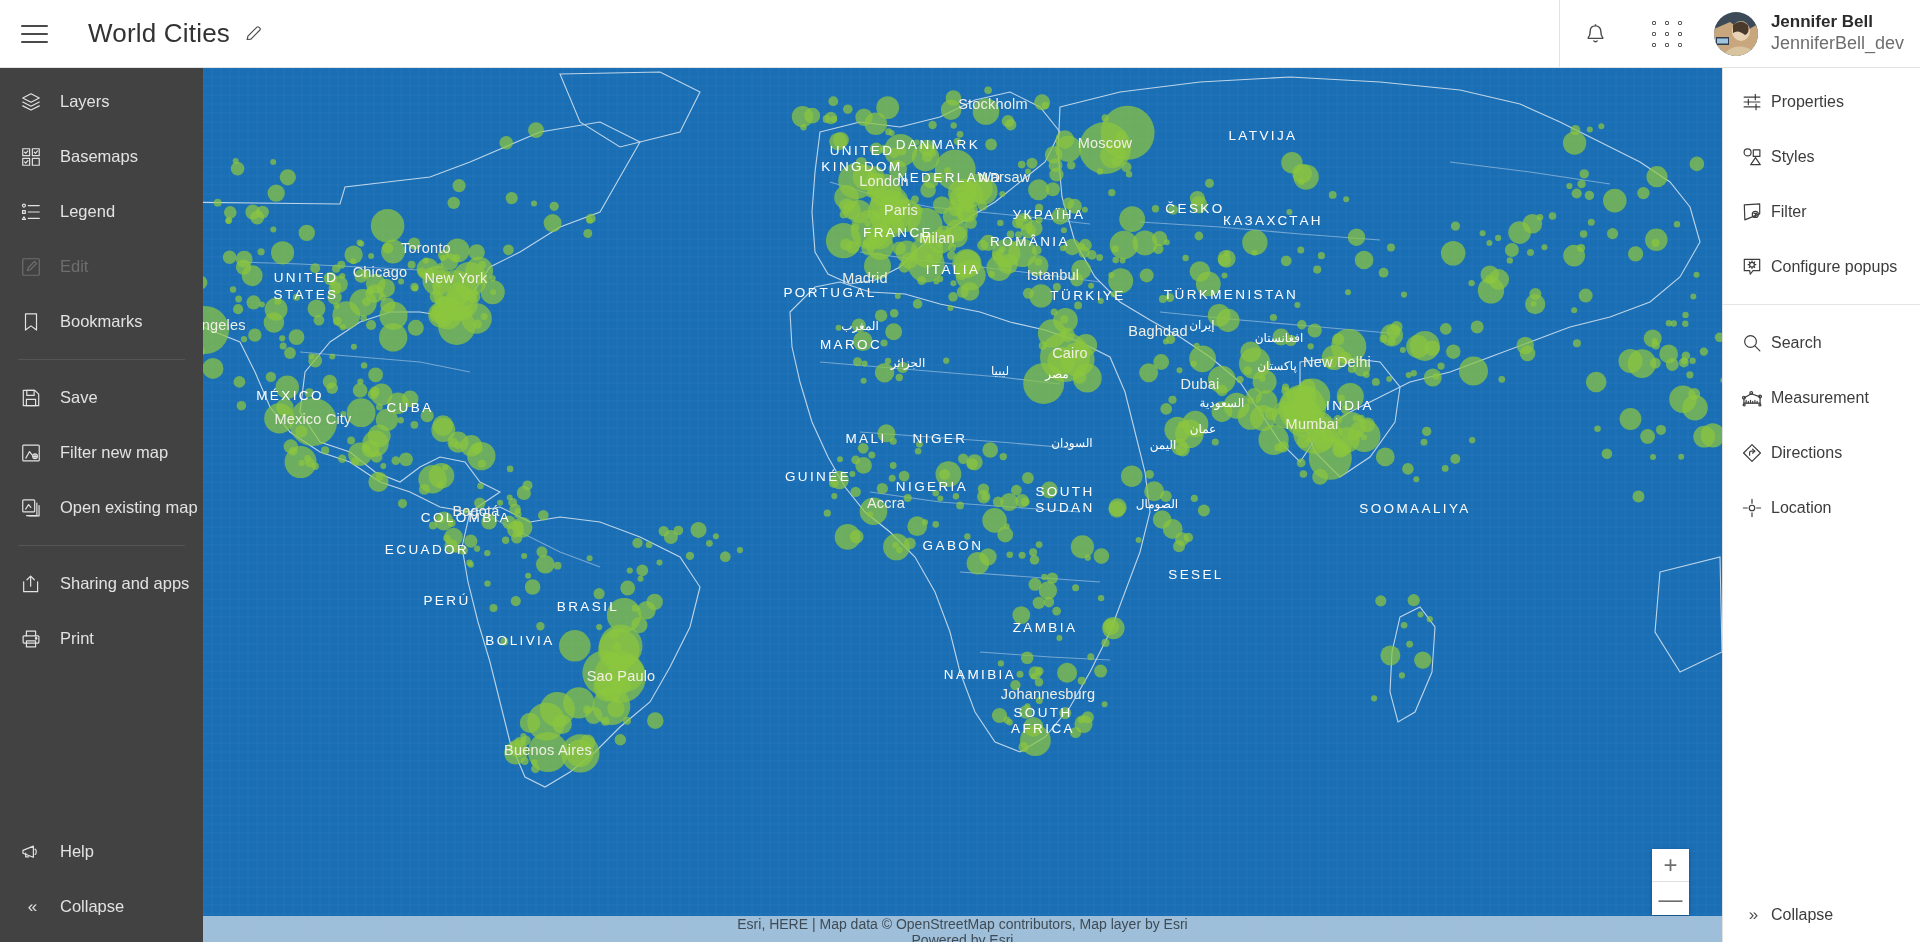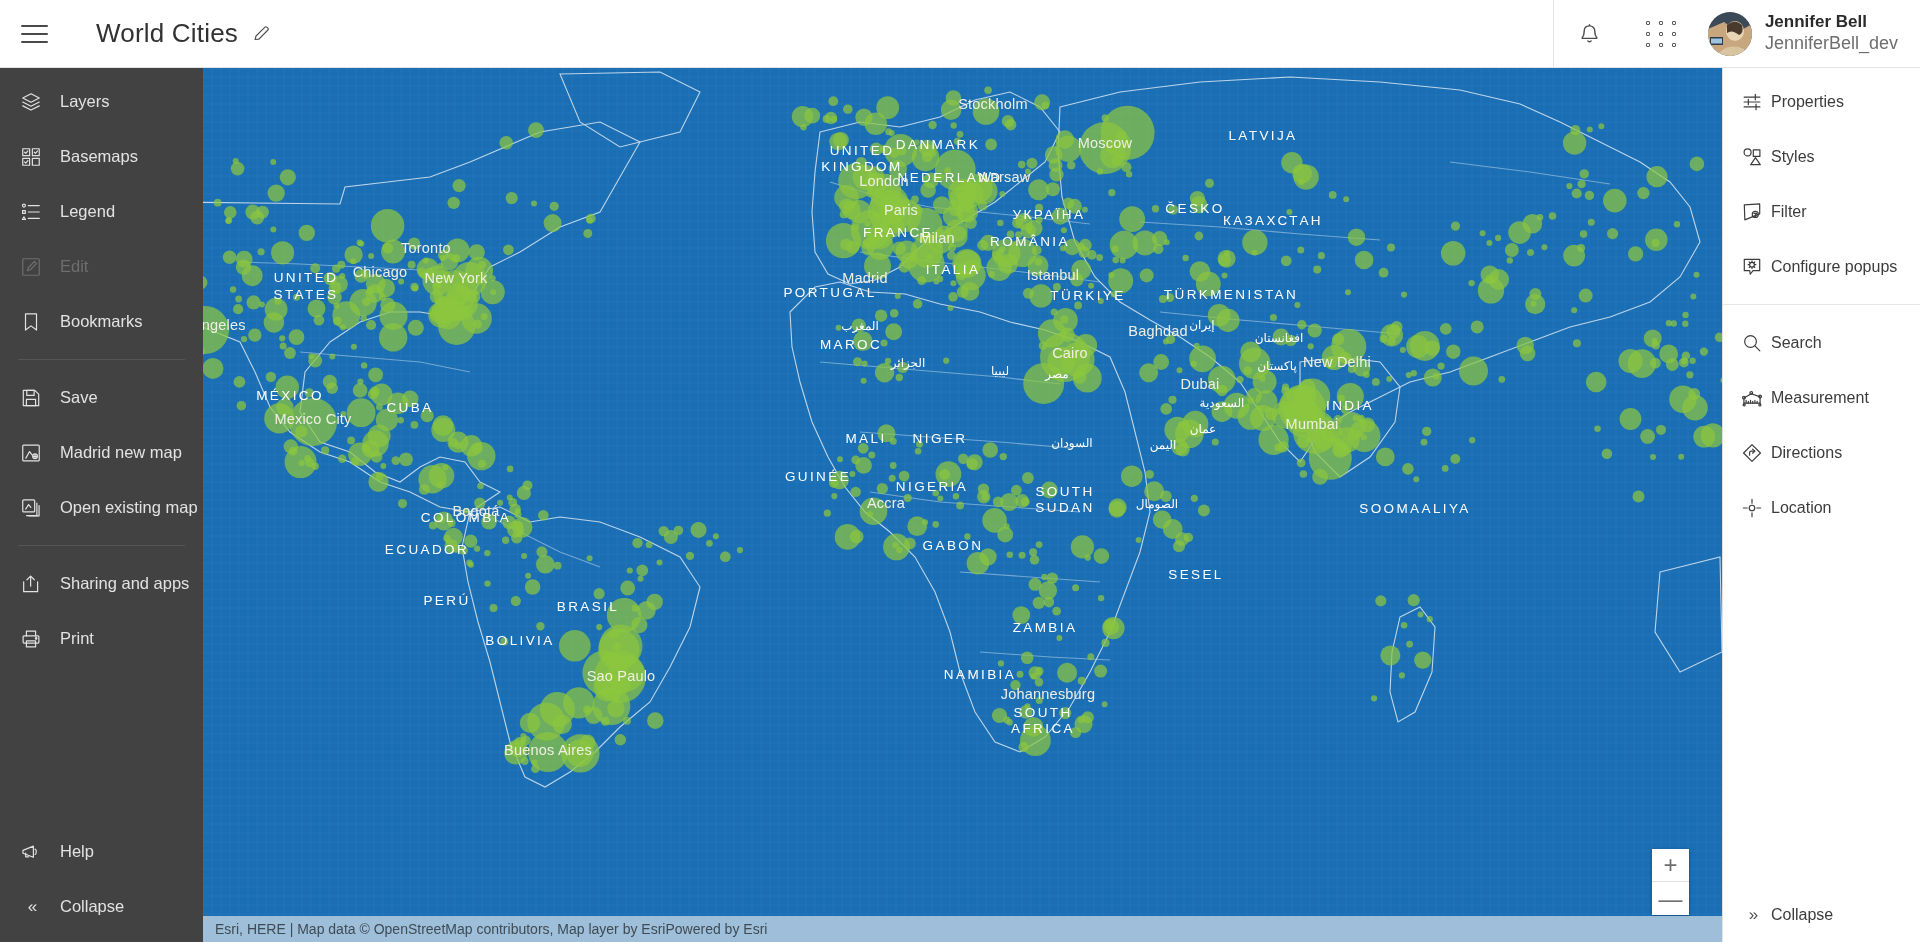--- a/index.html
+++ b/index.html
@@ -20,33 +20,33 @@
     position:relative; z-index:30;
   }
   .hamburger {
     width:68px; height:68px; display:flex; align-items:center; justify-content:center;
     cursor:pointer;
   }
   .hamburger .bars { width:27px; }
   .hamburger .bars span {
     display:block; height:2px; background:#4a4a4a; margin:6px 0; border-radius:1px;
   }
-  .title-wrap { display:flex; align-items:center; gap:14px; margin-left:28px; }
+  .title-wrap { display:flex; align-items:center; gap:14px; margin-left:20px; }
   .map-title { font-size:26px; color:#323232; font-weight:400; letter-spacing:.2px; }
   .pencil-icon { width:19px; height:19px; display:block; cursor:pointer; }
   .header-spacer { flex:1; }
   .header-right { display:flex; align-items:center; height:100%; }
   .hdr-divider { width:1px; height:68px; background:#e3e3e3; }
   .hdr-btn {
     width:72px; height:68px; display:flex; align-items:center; justify-content:center;
     cursor:pointer;
   }
   .grid-dots { display:grid; grid-template-columns:repeat(3, 6px); grid-gap:7px; }
   .grid-dots i { width:4px; height:4px; border:1px solid #5a5a5a; display:block; border-radius:1px; }
-  .user-block { display:flex; align-items:center; gap:13px; padding:0 22px 0 10px; cursor:pointer; }
+  .user-block { display:flex; align-items:center; gap:13px; padding:0 16px 0 10px; cursor:pointer; }
   .avatar {
     width:44px; height:44px; border-radius:50%; overflow:hidden; flex:none;
     background:#6b7f8e; position:relative;
   }
   .avatar svg { display:block; }
   .user-text { line-height:1.22; }
   .user-name { font-size:17px; color:#2b2b2b; font-weight:700; }
   .user-handle { font-size:18px; color:#6e6e6e; font-weight:400; }
 
   
@@ -82,22 +82,22 @@
   }
   .zoom-ctrl div {
     height:33px; display:flex; align-items:center; justify-content:center;
     color:#6e6e6e; font-size:24px; line-height:1; cursor:pointer; user-select:none;
   }
   .zoom-ctrl div:first-child { border-bottom:1px solid #e0e0e0; }
 
   .attrib-bar {
     position:absolute; left:0; right:0; bottom:0; height:26px;
     background:rgba(176,202,222,.88);
-    display:flex; align-items:center; justify-content:flex-start;
-    padding:0 12px; font-size:14px; color:#3f4b54; z-index:7;
+    display:flex; align-items:center; justify-content:space-between;
+    padding:0 12px; font-size:14px; color:#3f4b54; z-index:7;flex-direction:column;
   }
 
   
   .right-panel {
     width:198px; min-width:198px; background:#ffffff;
     border-left:1px solid #e0e0e0;
     display:flex; flex-direction:column; position:relative; z-index:20;
   }
   .rp-group { padding:6px 0; }
   .rp-item {
@@ -256,21 +256,21 @@
             </div>
             <div class="rail-item">
               <span class="ico">
                 <svg width="22" height="22" viewBox="0 0 24 24" fill="none" stroke="currentColor" stroke-width="1.3" stroke-linecap="round" stroke-linejoin="round">
                   <rect x="3" y="3.4" width="18" height="17.2" rx="1"></rect>
                   <path d="M6.4 17.6 L10.4 10.4 L13.4 14.2"></path>
                   <circle cx="16.4" cy="15.6" r="2.6"></circle>
                   <path d="M16.4 13.8v3.6M14.6 15.6h3.6"></path>
                 </svg>
               </span>
-              <span>Madrid new map</span>
+              <span>Filter new map</span>
             </div>
             <div class="rail-item">
               <span class="ico">
                 <svg width="22" height="22" viewBox="0 0 24 24" fill="none" stroke="currentColor" stroke-width="1.3" stroke-linecap="round" stroke-linejoin="round">
                   <rect x="3" y="3.2" width="13" height="13" rx="1"></rect>
                   <path d="M6.2 13.2 L9.4 8.2 L11.8 11.4"></path>
                   <path d="M18.4 6.6v13.8H7.2"></path>
                   <path d="M20.8 9.4v11.2H9.8"></path>
                 </svg>
               </span>

